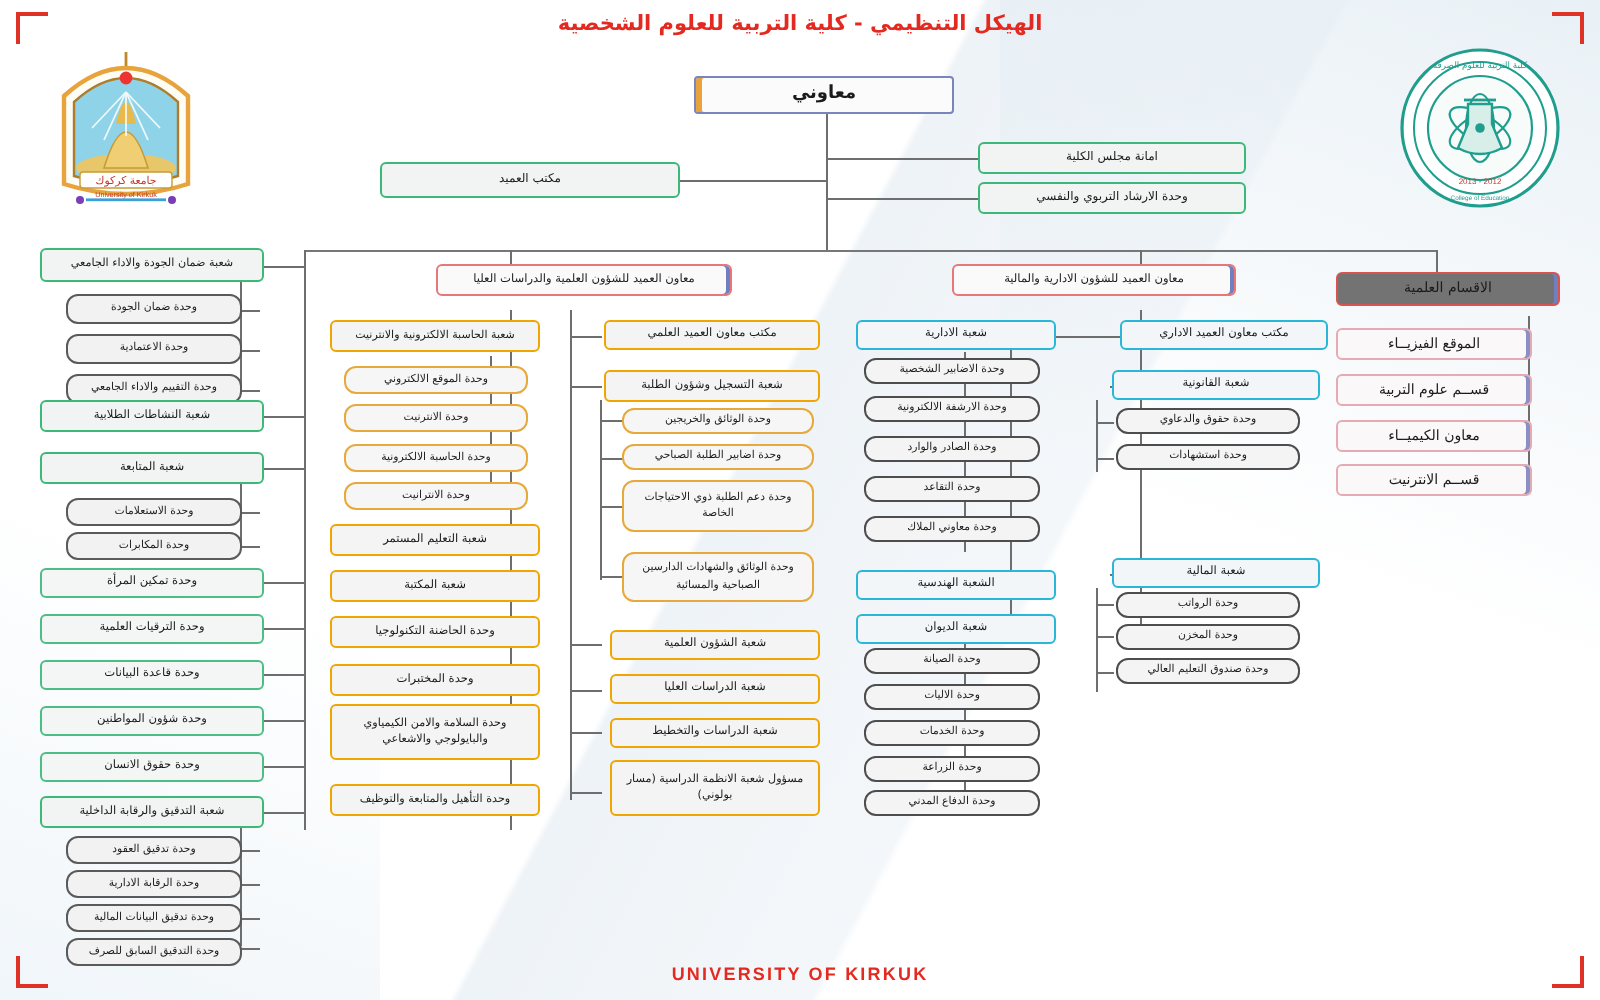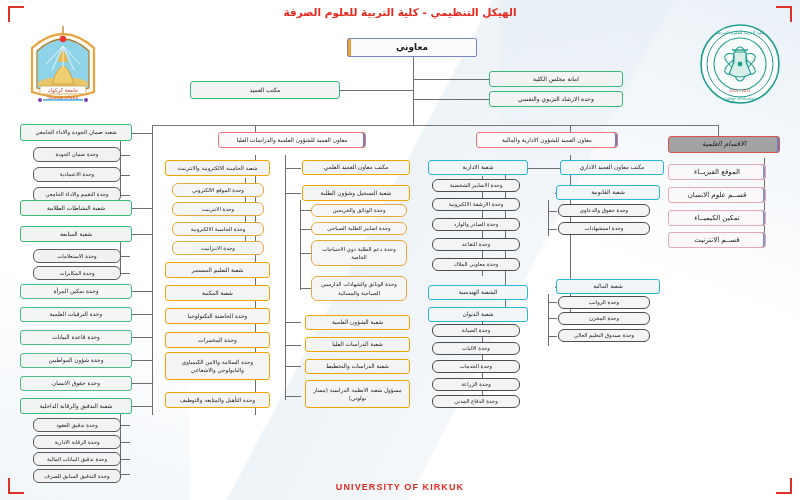--- a/index.html
+++ b/index.html
@@ -72,21 +72,21 @@
   .c-dean     {border:1.2px solid #7a84bd;background:#fbfbfb;font-size:9px;letter-spacing:3px;font-weight:bold;border-radius:2px;}
   .c-dean-l   {box-shadow:inset 3px 0 0 0 #e8a33d;}
   .c-green    {border:1.4px solid #3cb878;background:#f2f4f4;}
   .c-greenthin{border:1px solid #4cbd85;background:#f4f6f6;}
   .c-grey     {border:1px solid #5a5a5a;background:#f2f2f2;border-radius:6px;}
   .c-orange   {border:1.4px solid #f0a500;background:#f4f4f4;}
   .c-orangethin{border:1px solid #e8a93c;background:#f6f6f6;border-radius:6px;}
   .c-cyan     {border:1.4px solid #29b6d8;background:#f2f6f8;}
   .c-greyr    {border:1px solid #4d4d4d;background:#f4f4f4;border-radius:6px;}
   .c-redblue  {border:1.3px solid #e8777a;background:#fafafa;box-shadow:inset -2px 0 0 0 #6f7fc0;}
-  .c-dept-head{border:1.3px solid #d9534f;background:#a3a3a3;box-shadow:inset -2px 0 0 0 #6f7fc0;font-style:italic;}
+  .c-dept-head{border:1.3px solid #d9534f;background:#737373;box-shadow:inset -2px 0 0 0 #6f7fc0;}
   .c-dept     {border:1px solid #e6aab4;background:#fbf8f9;box-shadow:inset -2px 0 0 0 #8a8fc4;}
 
   
   .ln{position:absolute;background:#6e6e6e;z-index:2;}
   .lnv{width:1px;}
   .lnh{height:1px;}
   .ln-th{background:#777;}
 </style>
 </head>
 <body>
@@ -105,21 +105,21 @@
   </div>
 <div class="bracket bl">
     <span class="h"></span>
     <span class="v"></span>
   </div>
 <div class="bracket br">
     <span class="h"></span>
     <span class="v"></span>
   </div>
 
-<div class="title">الهيكل التنظيمي - كلية التربية للعلوم الصرفة</div>
+<div class="title">الهيكل التنظيمي - كلية التربية للعلوم الشخصية</div>
 <div class="footer">UNIVERSITY OF KIRKUK</div>
 
 <div class="logo logo-left">
   <svg viewBox="0 0 82 80" width="82" height="80">
     <path d="M10 26 Q41 -2 72 26 L72 70 Q41 80 10 70 Z" fill="#fdfdf6" stroke="#e8a33d" stroke-width="2.2"></path>
     <path d="M15 29 Q41 5 67 29 L67 66 Q41 74 15 66 Z" fill="#8fd3e8" stroke="#b07c2a" stroke-width="1.2"></path>
     <ellipse cx="41" cy="62" rx="25" ry="7" fill="#e8c76a"></ellipse>
     <path d="M30 62 Q41 26 52 62 Z" fill="#f0cf74" stroke="#c79b38" stroke-width=".8"></path>
     <path d="M36 40 Q41 18 46 40 Z" fill="#e8b94d"></path>
     <circle cx="41" cy="17" r="3.2" fill="#e33"></circle>
@@ -354,15 +354,15 @@
 <div class="box c-cyan" style="left:428px;top:285px;width:100px;height:15px;font-size:5.8px;">الشعبة الهندسية</div>
 <div class="box c-cyan" style="left:428px;top:307px;width:100px;height:15px;font-size:5.8px;">شعبة الديوان</div>
 <div class="box c-greyr" style="left:432px;top:324px;width:88px;height:13px;">وحدة الصيانة</div>
 <div class="box c-greyr" style="left:432px;top:342px;width:88px;height:13px;">وحدة الاليات</div>
 <div class="box c-greyr" style="left:432px;top:360px;width:88px;height:13px;">وحدة الخدمات</div>
 <div class="box c-greyr" style="left:432px;top:378px;width:88px;height:13px;">وحدة الزراعة</div>
 <div class="box c-greyr" style="left:432px;top:395px;width:88px;height:13px;">وحدة الدفاع المدني</div>
 
 <div class="box c-dept-head" style="left:668px;top:136px;width:112px;height:17px;font-size:7px;">الاقسام العلمية</div>
 <div class="box c-dept" style="left:668px;top:164px;width:98px;height:16px;font-size:7px;">الموقع الفيزيــاء</div>
-<div class="box c-dept" style="left:668px;top:187px;width:98px;height:16px;font-size:7px;">قســم علوم الانسان</div>
-<div class="box c-dept" style="left:668px;top:210px;width:98px;height:16px;font-size:7px;">تمكين الكيميــاء</div>
+<div class="box c-dept" style="left:668px;top:187px;width:98px;height:16px;font-size:7px;">قســم علوم التربية</div>
+<div class="box c-dept" style="left:668px;top:210px;width:98px;height:16px;font-size:7px;">معاون الكيميــاء</div>
 <div class="box c-dept" style="left:668px;top:232px;width:98px;height:16px;font-size:7px;">قســم الانترنيت</div>
 
 </body></html>

